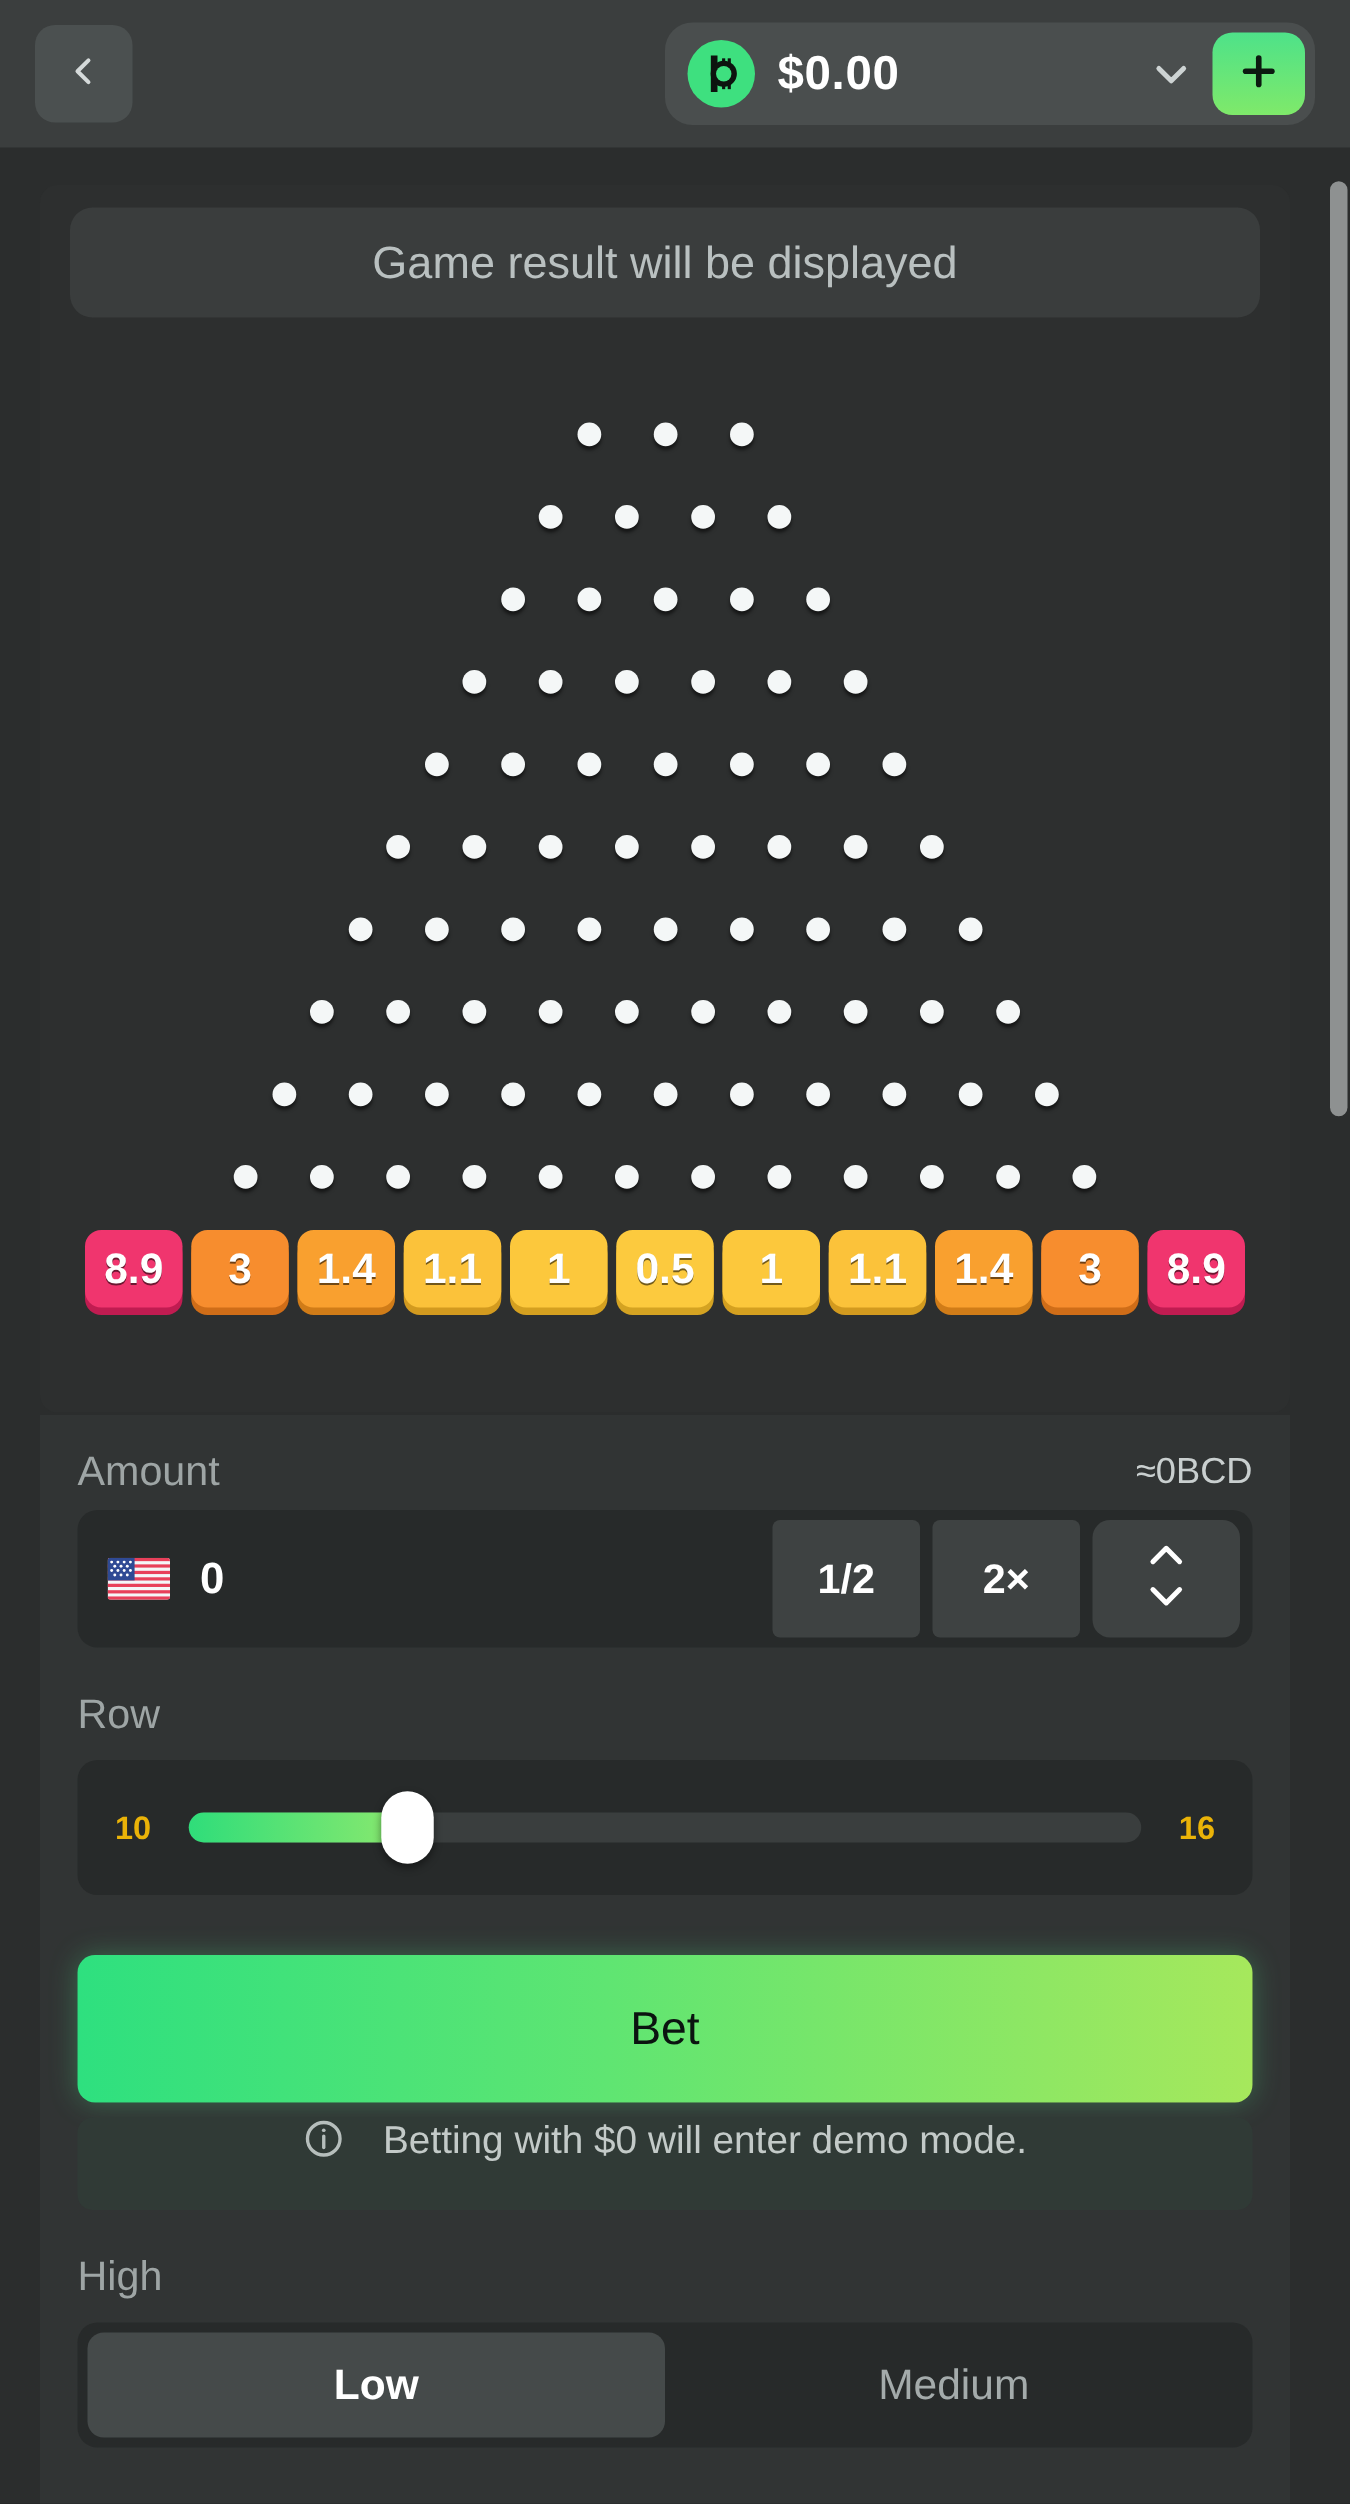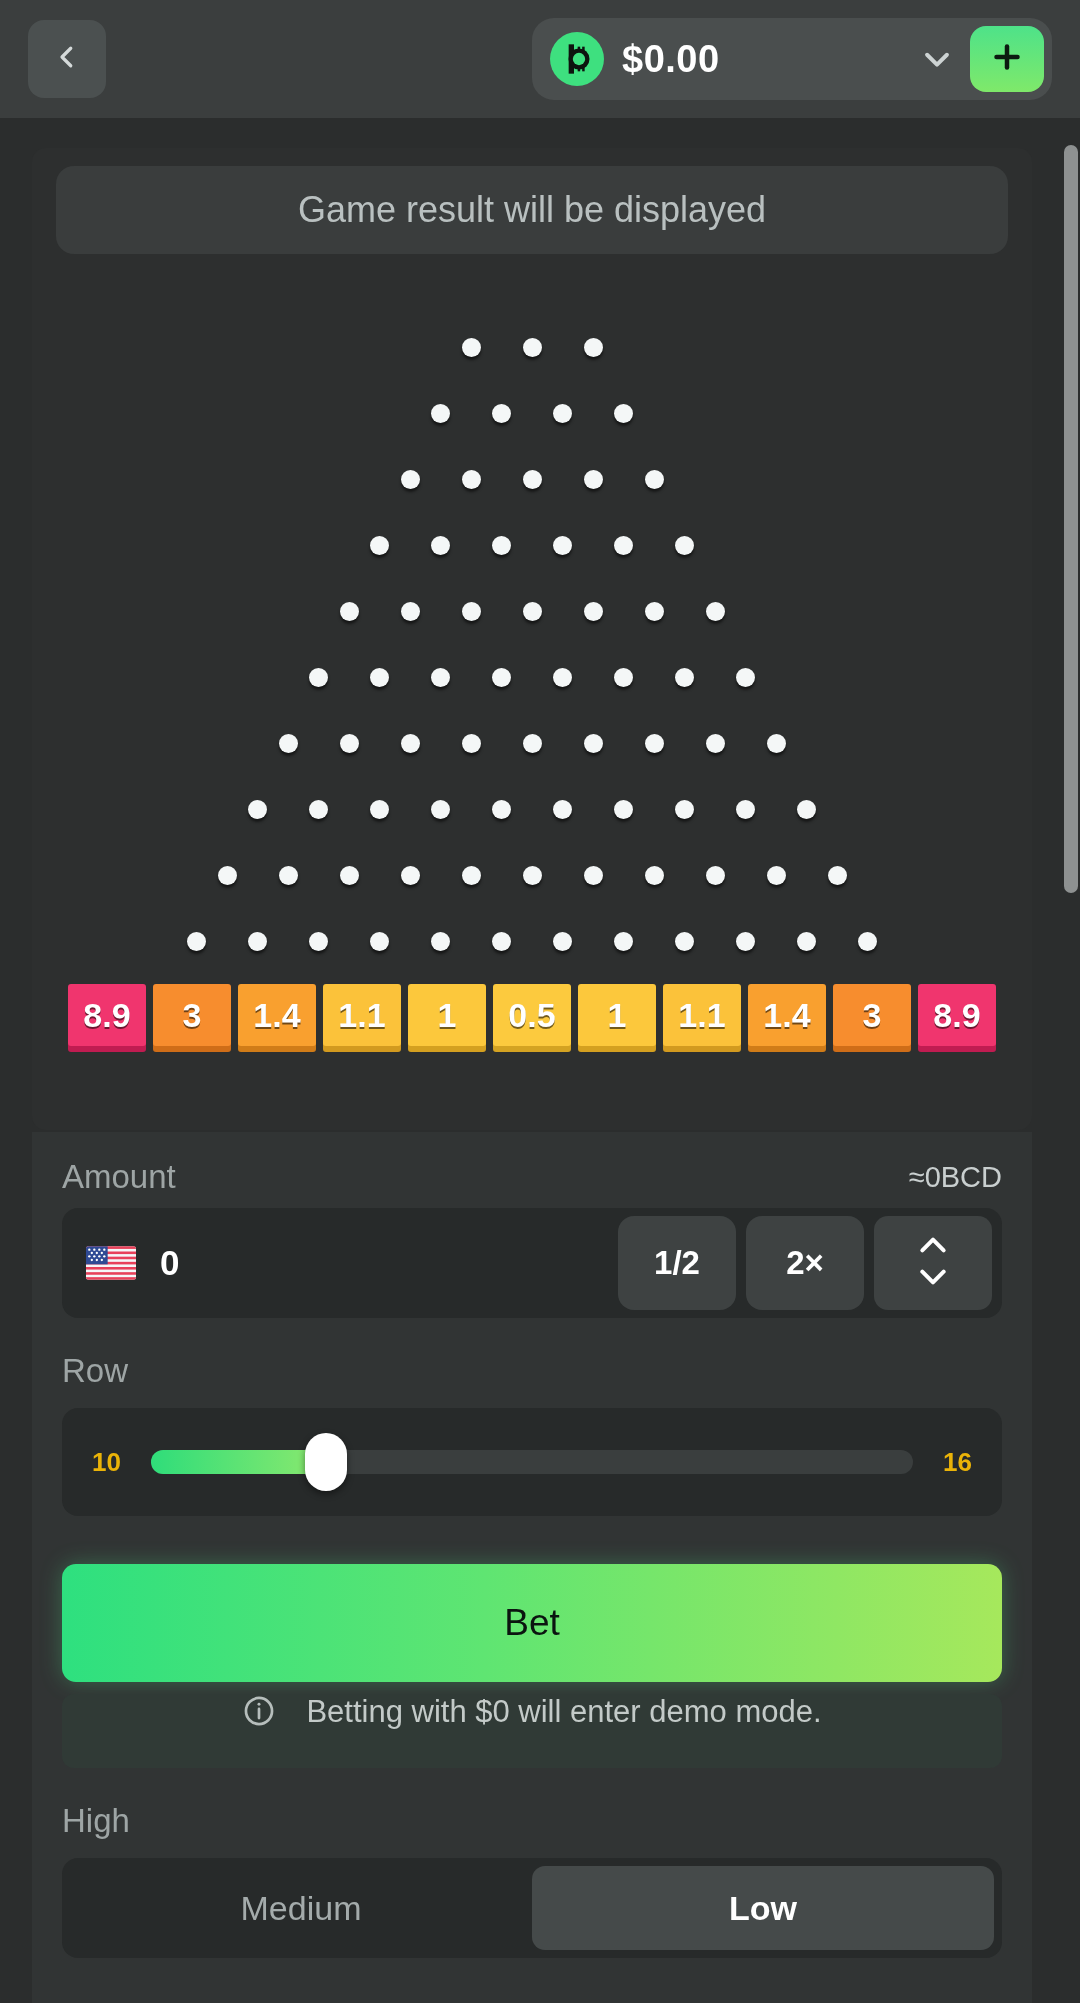--- a/index.html
+++ b/index.html
@@ -75,21 +75,21 @@
     width: 19px; height: 19px; border-radius: 50%;
     background: #f4f7f7; margin: 0 21px;
     box-shadow: 0 3px 3px rgba(0,0,0,.55);
     flex: none;
   }
   .multipliers {
     display: flex; justify-content: center; gap: 7px;
     margin-top: 10px;
   }
   .mtile {
-    width: 78px; height: 62px; border-radius: 3px;
+    width: 78px; height: 62px; border-radius: 13px;
     display: flex; align-items: center; justify-content: center;
     color: #ffffff; font-size: 34px; font-weight: bold;
     position: relative;
     text-shadow: 0 2px 0 rgba(0,0,0,.55);
     flex: none;
   }
 
   
   .scrollbar {
     position: absolute; right: 2px; top: 145px;
@@ -112,21 +112,21 @@
 
   .amount-box {
     height: 110px; background: #272a2a; border-radius: 16px;
     display: flex; align-items: center; padding: 8px 10px 8px 24px;
   }
   .flag-icon { width: 50px; height: 34px; flex: none; border-radius: 3px; overflow: hidden; }
   .flag-icon svg { width: 50px; height: 34px; display: block; }
   .amount-val { color: #ffffff; font-size: 35px; font-weight: bold; margin-left: 24px; }
   .amt-actions { margin-left: auto; display: flex; gap: 10px; }
   .amt-btn {
-    width: 118px; height: 94px; border-radius: 16px; background: #3e4242;
+    width: 118px; height: 94px; border-radius: 6px; background: #3e4242;
     display: flex; align-items: center; justify-content: center;
     color: #ffffff; font-size: 33px; font-weight: bold; cursor: pointer;
     flex: none;
   }
   .stepper {
     width: 118px; height: 94px; border-radius: 14px; background: #3e4242;
     display: flex; flex-direction: column; align-items: center;
     justify-content: center; gap: 8px; cursor: pointer; flex: none;
   }
   .stepper svg { width: 32px; height: 20px; }
@@ -418,17 +418,17 @@
           <line x1="12" y1="10.5" x2="12" y2="17" stroke-linecap="round"></line>
           <circle cx="12" cy="7.2" r="1.05" fill="#b6bebc" stroke="none"></circle>
         </svg>
       </span>
       <span>Betting with $0 will enter demo mode.</span>
     </div>
 
     <div class="risk-label">High</div>
 
     <div class="risk-tabs" id="riskTabs">
+        <div class="risk-tab active">Low</div>
         <div class="risk-tab">Medium</div>
-        <div class="risk-tab active">Low</div>
       </div>
   </div>
 </div>
 
 </body></html>

